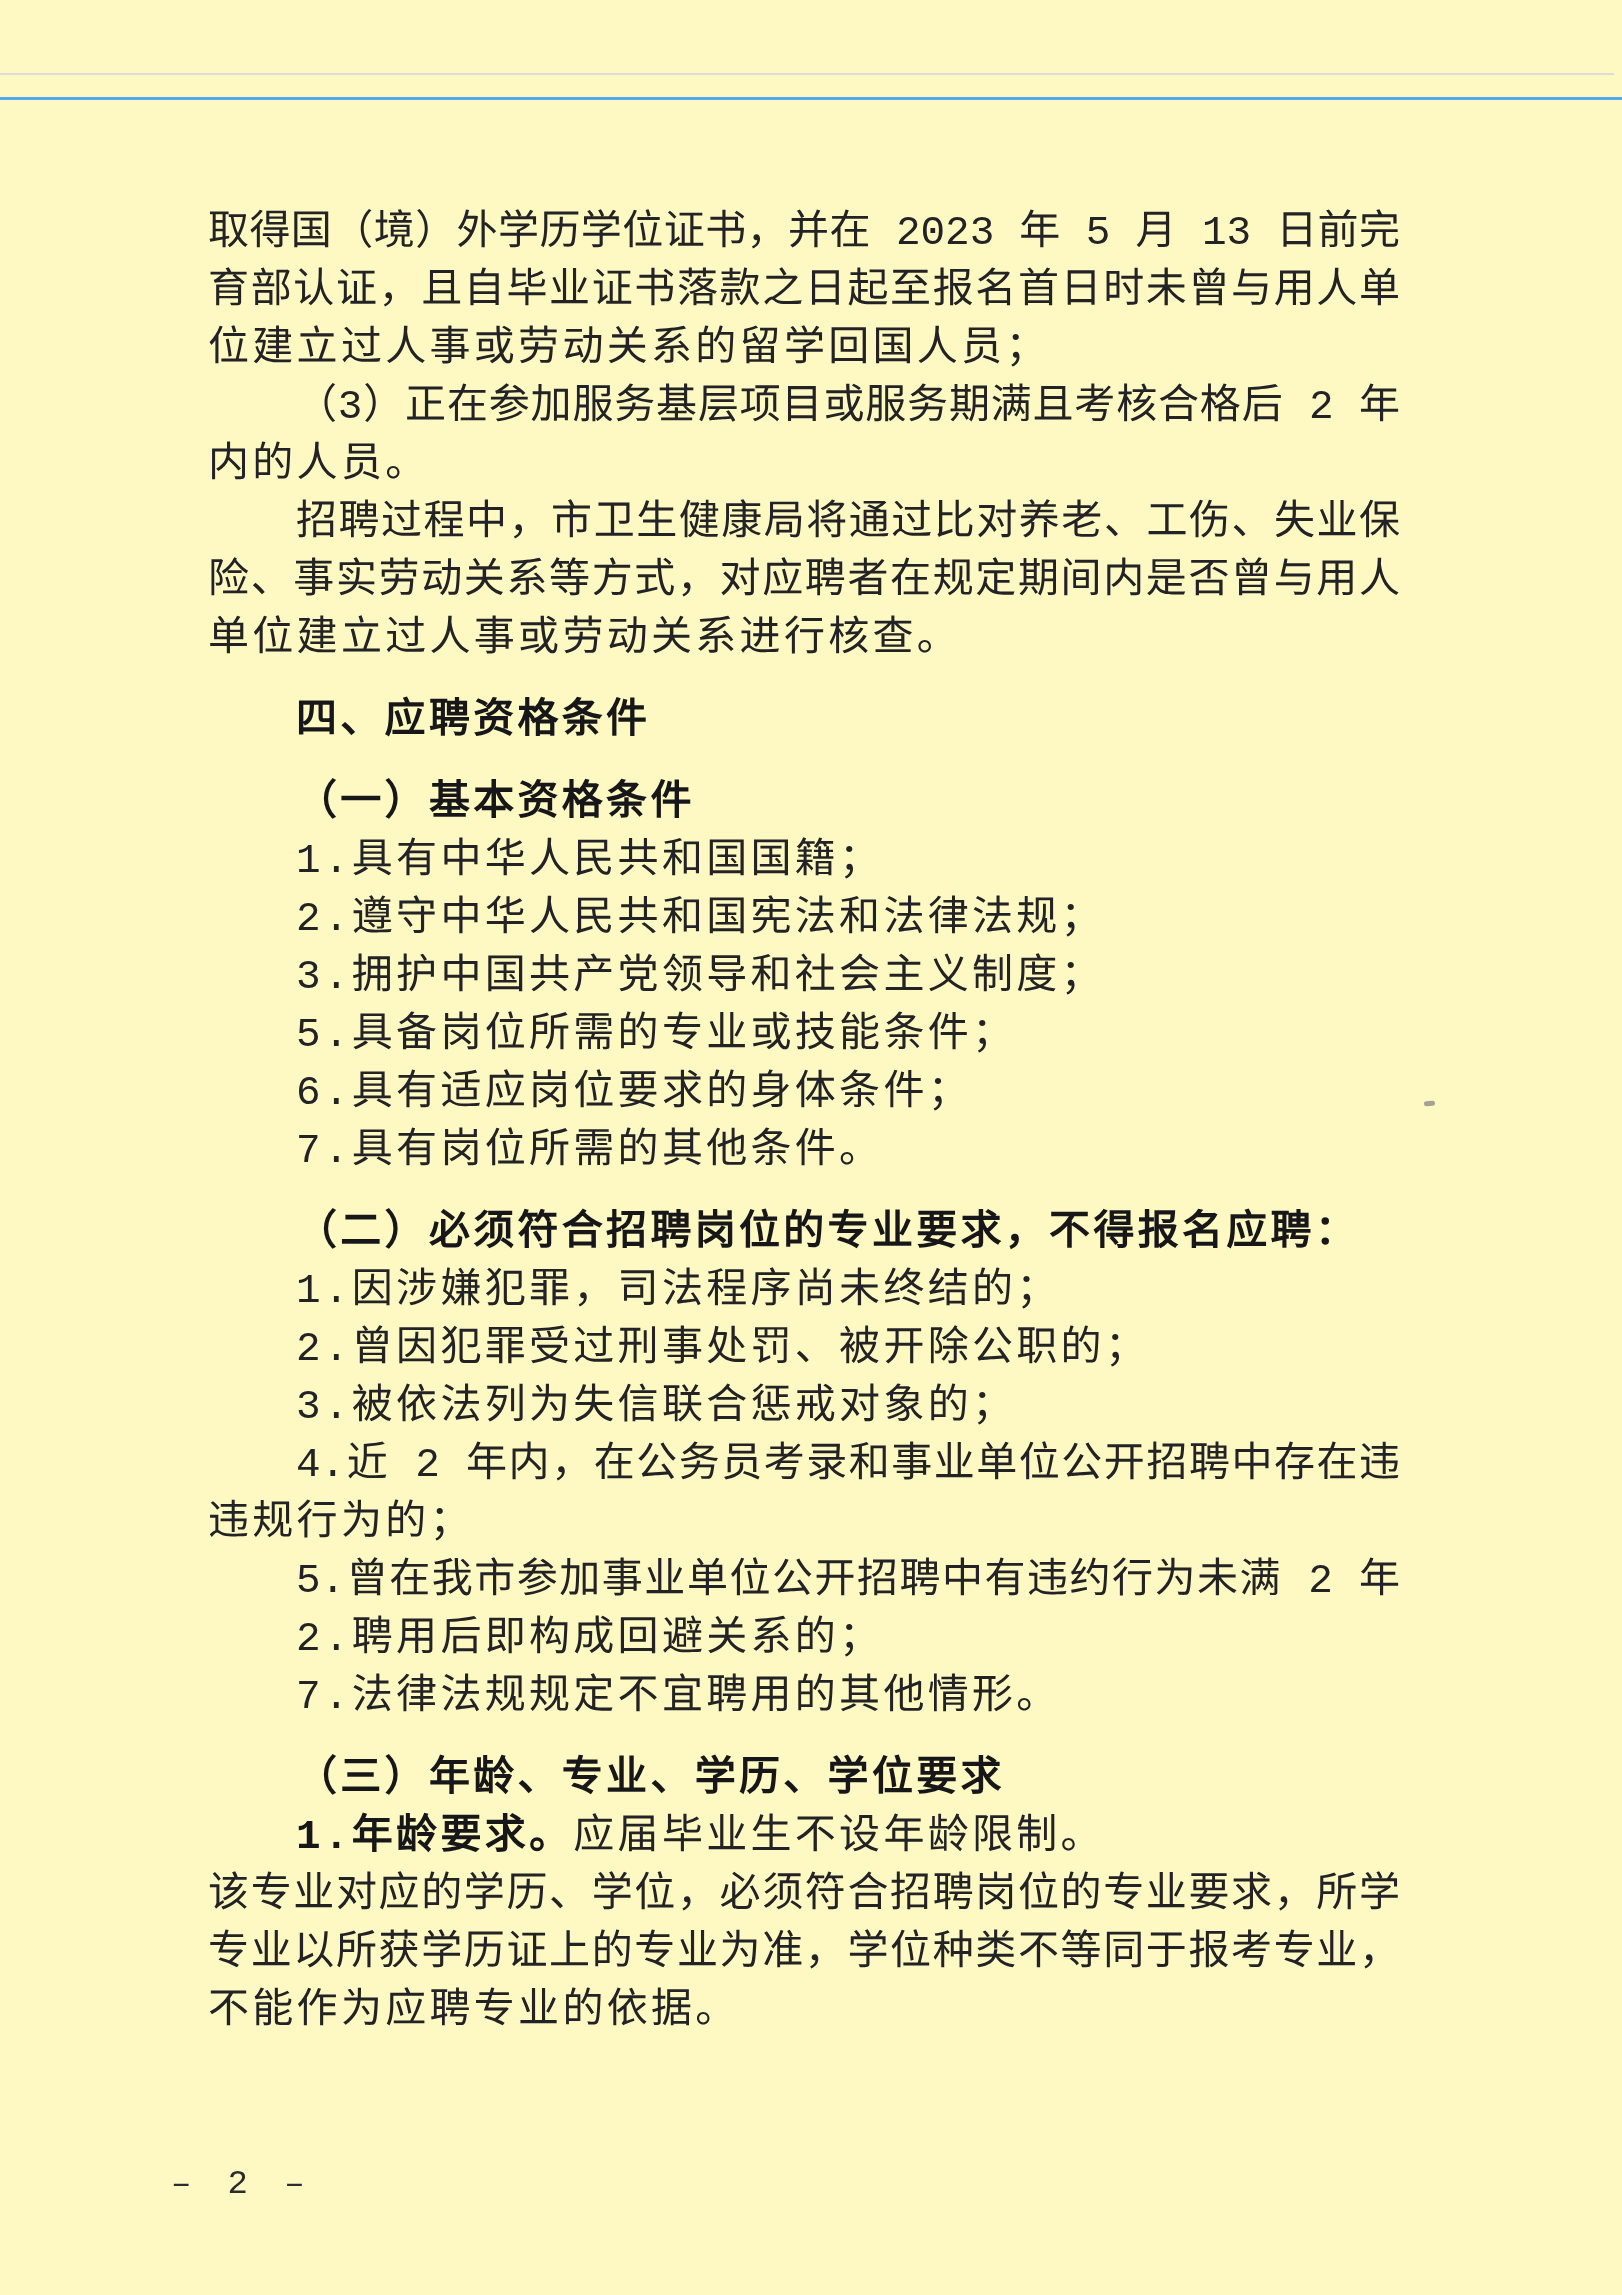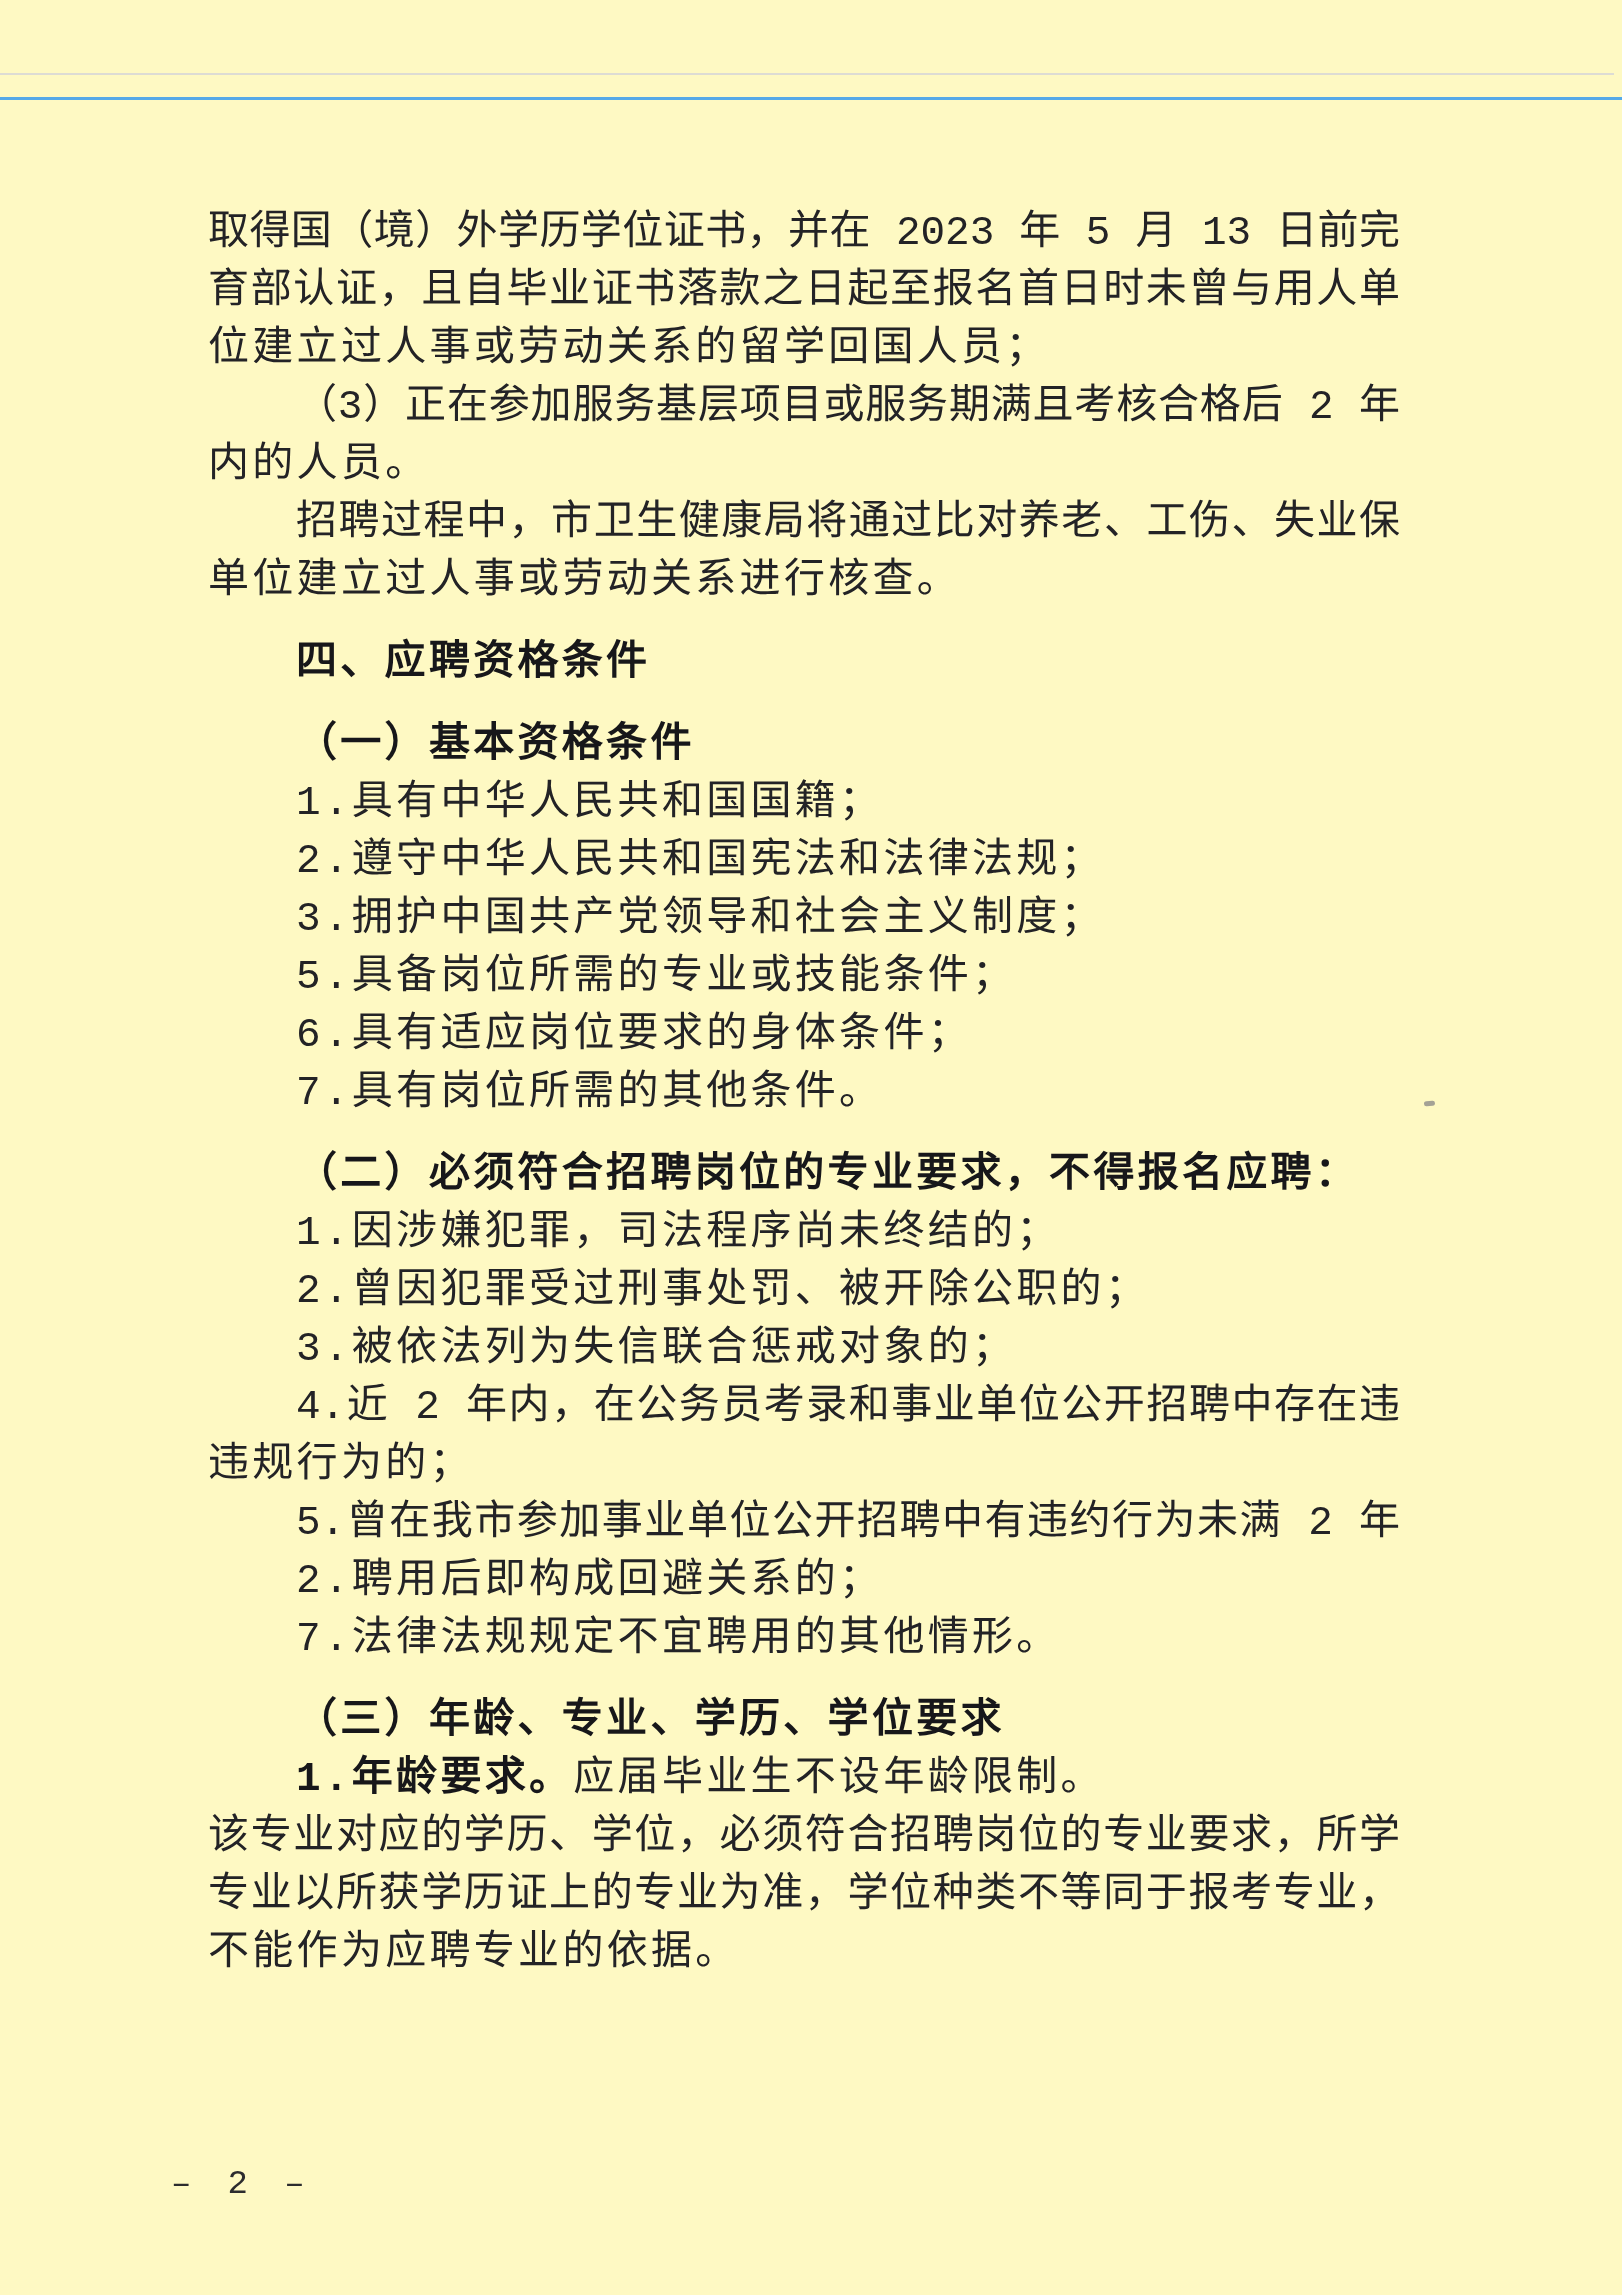--- a/index.html
+++ b/index.html
@@ -74,20 +74,21 @@
   <div class="scan-hairline" style="background: rgb(215, 215, 215);"></div>
   <div class="accent-line" style="background: rgb(85, 169, 232);"></div>
 
   <div class="doc-body">
       <div class="line fill">取得国（境）外学历学位证书，并在 2023 年 5 月 13 日前完成教</div>
       <div class="line fill">育部认证，且自毕业证书落款之日起至报名首日时未曾与用人单</div>
       <div class="line">位建立过人事或劳动关系的留学回国人员；</div>
       <div class="line indent fill">（3）正在参加服务基层项目或服务期满且考核合格后 2 年</div>
       <div class="line">内的人员。</div>
       <div class="line indent fill">招聘过程中，市卫生健康局将通过比对养老、工伤、失业保</div>
+      <div class="line fill">险、事实劳动关系等方式，对应聘者在规定期间内是否曾与用人</div>
       <div class="line">单位建立过人事或劳动关系进行核查。</div>
       <div class="line indent heading">四、应聘资格条件</div>
       <div class="line indent heading">（一）基本资格条件</div>
       <div class="line indent">1.具有中华人民共和国国籍；</div>
       <div class="line indent">2.遵守中华人民共和国宪法和法律法规；</div>
       <div class="line indent">3.拥护中国共产党领导和社会主义制度；</div>
       <div class="line indent">5.具备岗位所需的专业或技能条件；</div>
       <div class="line indent">6.具有适应岗位要求的身体条件；</div>
       <div class="line indent">7.具有岗位所需的其他条件。</div>
       <div class="line indent heading">（二）必须符合招聘岗位的专业要求，不得报名应聘：</div>

